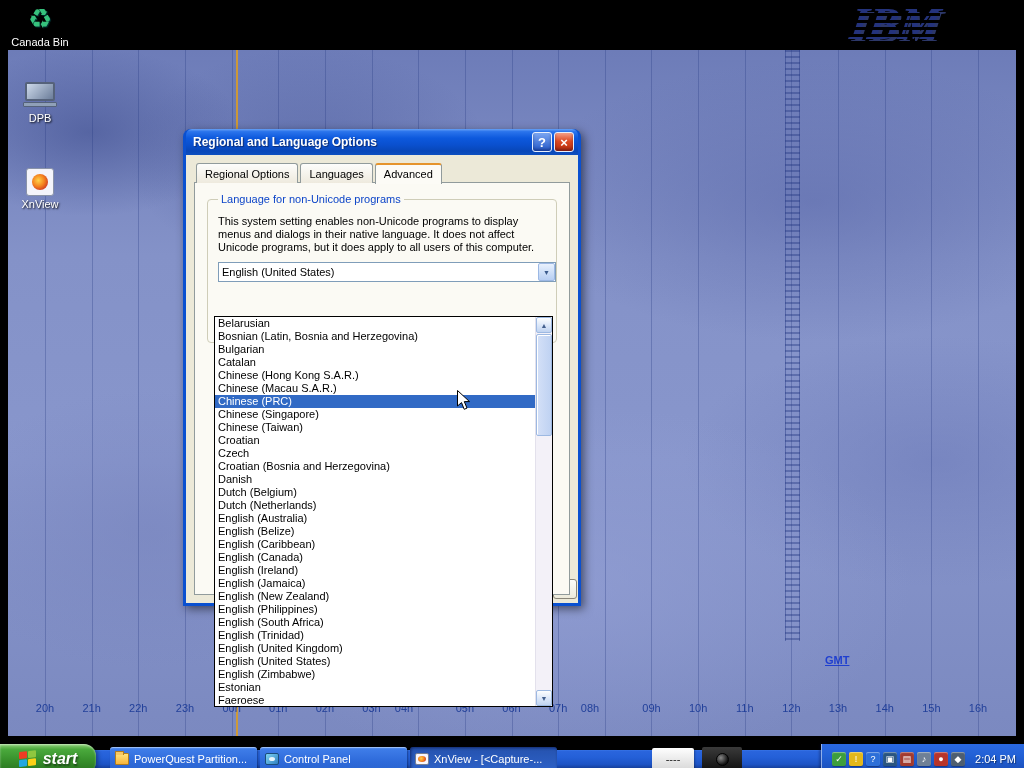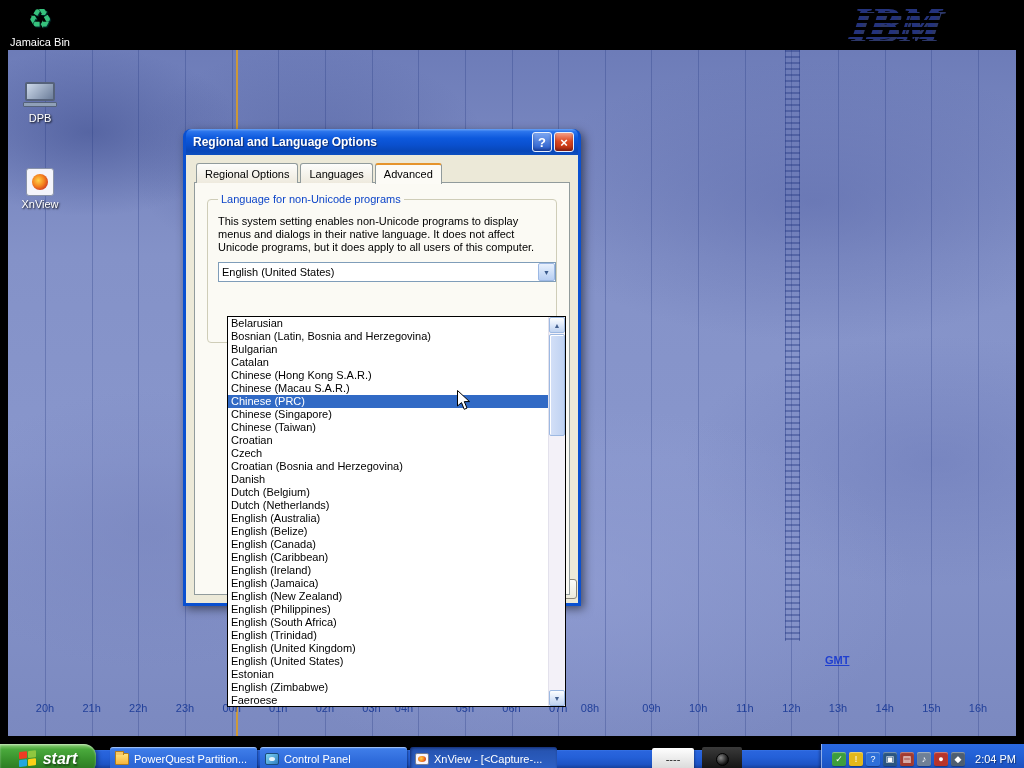--- a/index.html
+++ b/index.html
@@ -119,21 +119,21 @@
   }
   .arr-glyph { font-size:7px; color:#3a5a8c; }
   .partial-btn {
     position:absolute; left:370px; top:450px; width:24px; height:20px;
     background:linear-gradient(180deg,#fdfdfa,#eceadb); border:1px solid #8a867a; border-radius:3px;
   }
 
   
   .dd-list {
     position:absolute; left:214px; top:316px; width:339px; height:391px;
-    background:#fff; border:1px solid #000; z-index:20; overflow:hidden; padding-right:17px;margin-left:13px;
+    background:#fff; border:1px solid #000; z-index:20; overflow:hidden; padding-right:17px;
   }
   .dd-item { height:13px; line-height:13px; font-size:11px; padding-left:3px; white-space:nowrap; overflow:hidden; color:#000; }
   .dd-item.sel { background:#316ac5; color:#fff; }
   .sb { position:absolute; top:0; right:0; bottom:0; width:17px; background:#f3f1f8; border-left:1px solid #e3e1ec; }
   .sb-up,.sb-down {
     position:absolute; left:0; right:0; height:16px; border:1px solid #9db9e2; border-radius:2px;
     background:linear-gradient(180deg,#fdfeff,#d7e4f8 60%,#c0d3f0);
     display:flex; align-items:center; justify-content:center; color:#44608e; font-size:7px;
   }
   .sb-up { top:0; } .sb-down { bottom:0; }
@@ -253,21 +253,21 @@
     <div class="hour-label" style="left: 970px;">16h</div>
   </div>
 
 <div class="ibm-wrap">
   <div class="ibm-text">IBM</div>
   <div class="ibm-stripes"></div>
 </div>
 
 <div class="desk-icon" style="left:4px; top:4px;">
   <div class="ico-recycle">♻</div>
-  <span class="icon-label">Jamaica Bin</span>
+  <span class="icon-label">Canada Bin</span>
 </div>
 <div class="desk-icon" style="left:4px; top:82px;">
   <div class="ico-laptop">
     <div class="screen">
         <div class="screen-inner"></div>
       </div>
     <div class="base"></div>
   </div>
   <span class="icon-label">DPB</span>
 </div>
@@ -324,32 +324,32 @@
     <div class="dd-item">Chinese (Singapore)</div>
     <div class="dd-item">Chinese (Taiwan)</div>
     <div class="dd-item">Croatian</div>
     <div class="dd-item">Czech</div>
     <div class="dd-item">Croatian (Bosnia and Herzegovina)</div>
     <div class="dd-item">Danish</div>
     <div class="dd-item">Dutch (Belgium)</div>
     <div class="dd-item">Dutch (Netherlands)</div>
     <div class="dd-item">English (Australia)</div>
     <div class="dd-item">English (Belize)</div>
+    <div class="dd-item">English (Caribbean)</div>
     <div class="dd-item">English (Canada)</div>
-    <div class="dd-item">English (Caribbean)</div>
     <div class="dd-item">English (Ireland)</div>
     <div class="dd-item">English (Jamaica)</div>
     <div class="dd-item">English (New Zealand)</div>
     <div class="dd-item">English (Philippines)</div>
     <div class="dd-item">English (South Africa)</div>
     <div class="dd-item">English (Trinidad)</div>
     <div class="dd-item">English (United Kingdom)</div>
     <div class="dd-item">English (United States)</div>
+    <div class="dd-item">English (Zimbabwe)</div>
     <div class="dd-item">Estonian</div>
-    <div class="dd-item">English (Zimbabwe)</div>
     <div class="dd-item">Faeroese</div>
   </div>
 
 <div class="taskbar">
   <div class="start-btn">
     <span class="win-flag">
       <span class="wf1"></span>
         <span class="wf2"></span>
         <span class="wf3"></span>
         <span class="wf4"></span>

